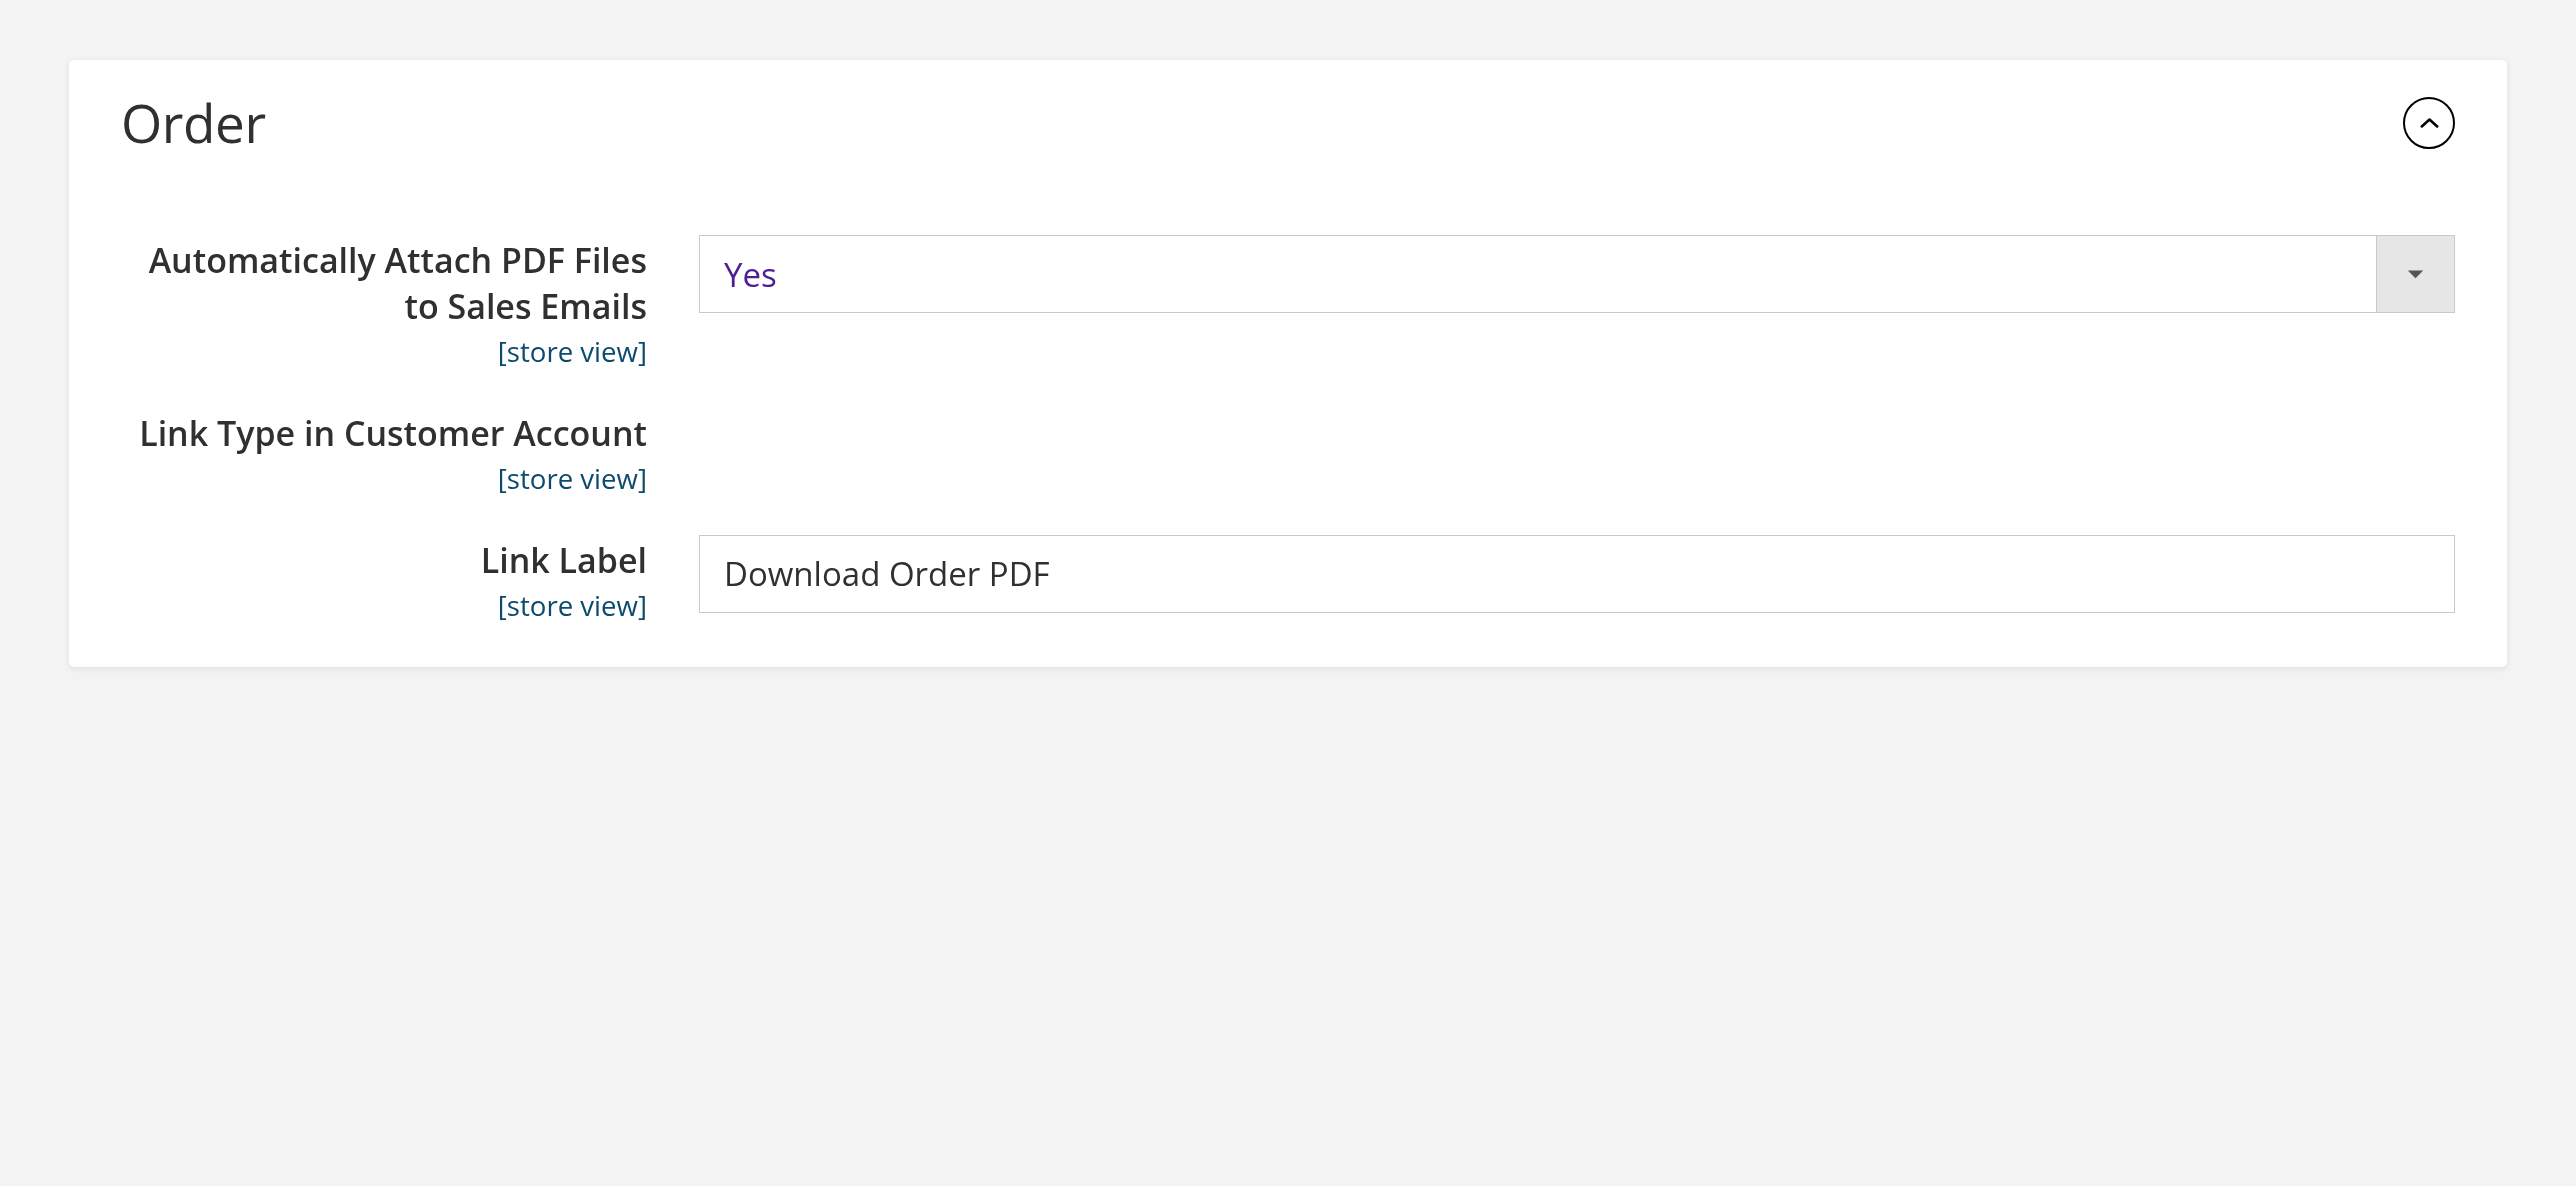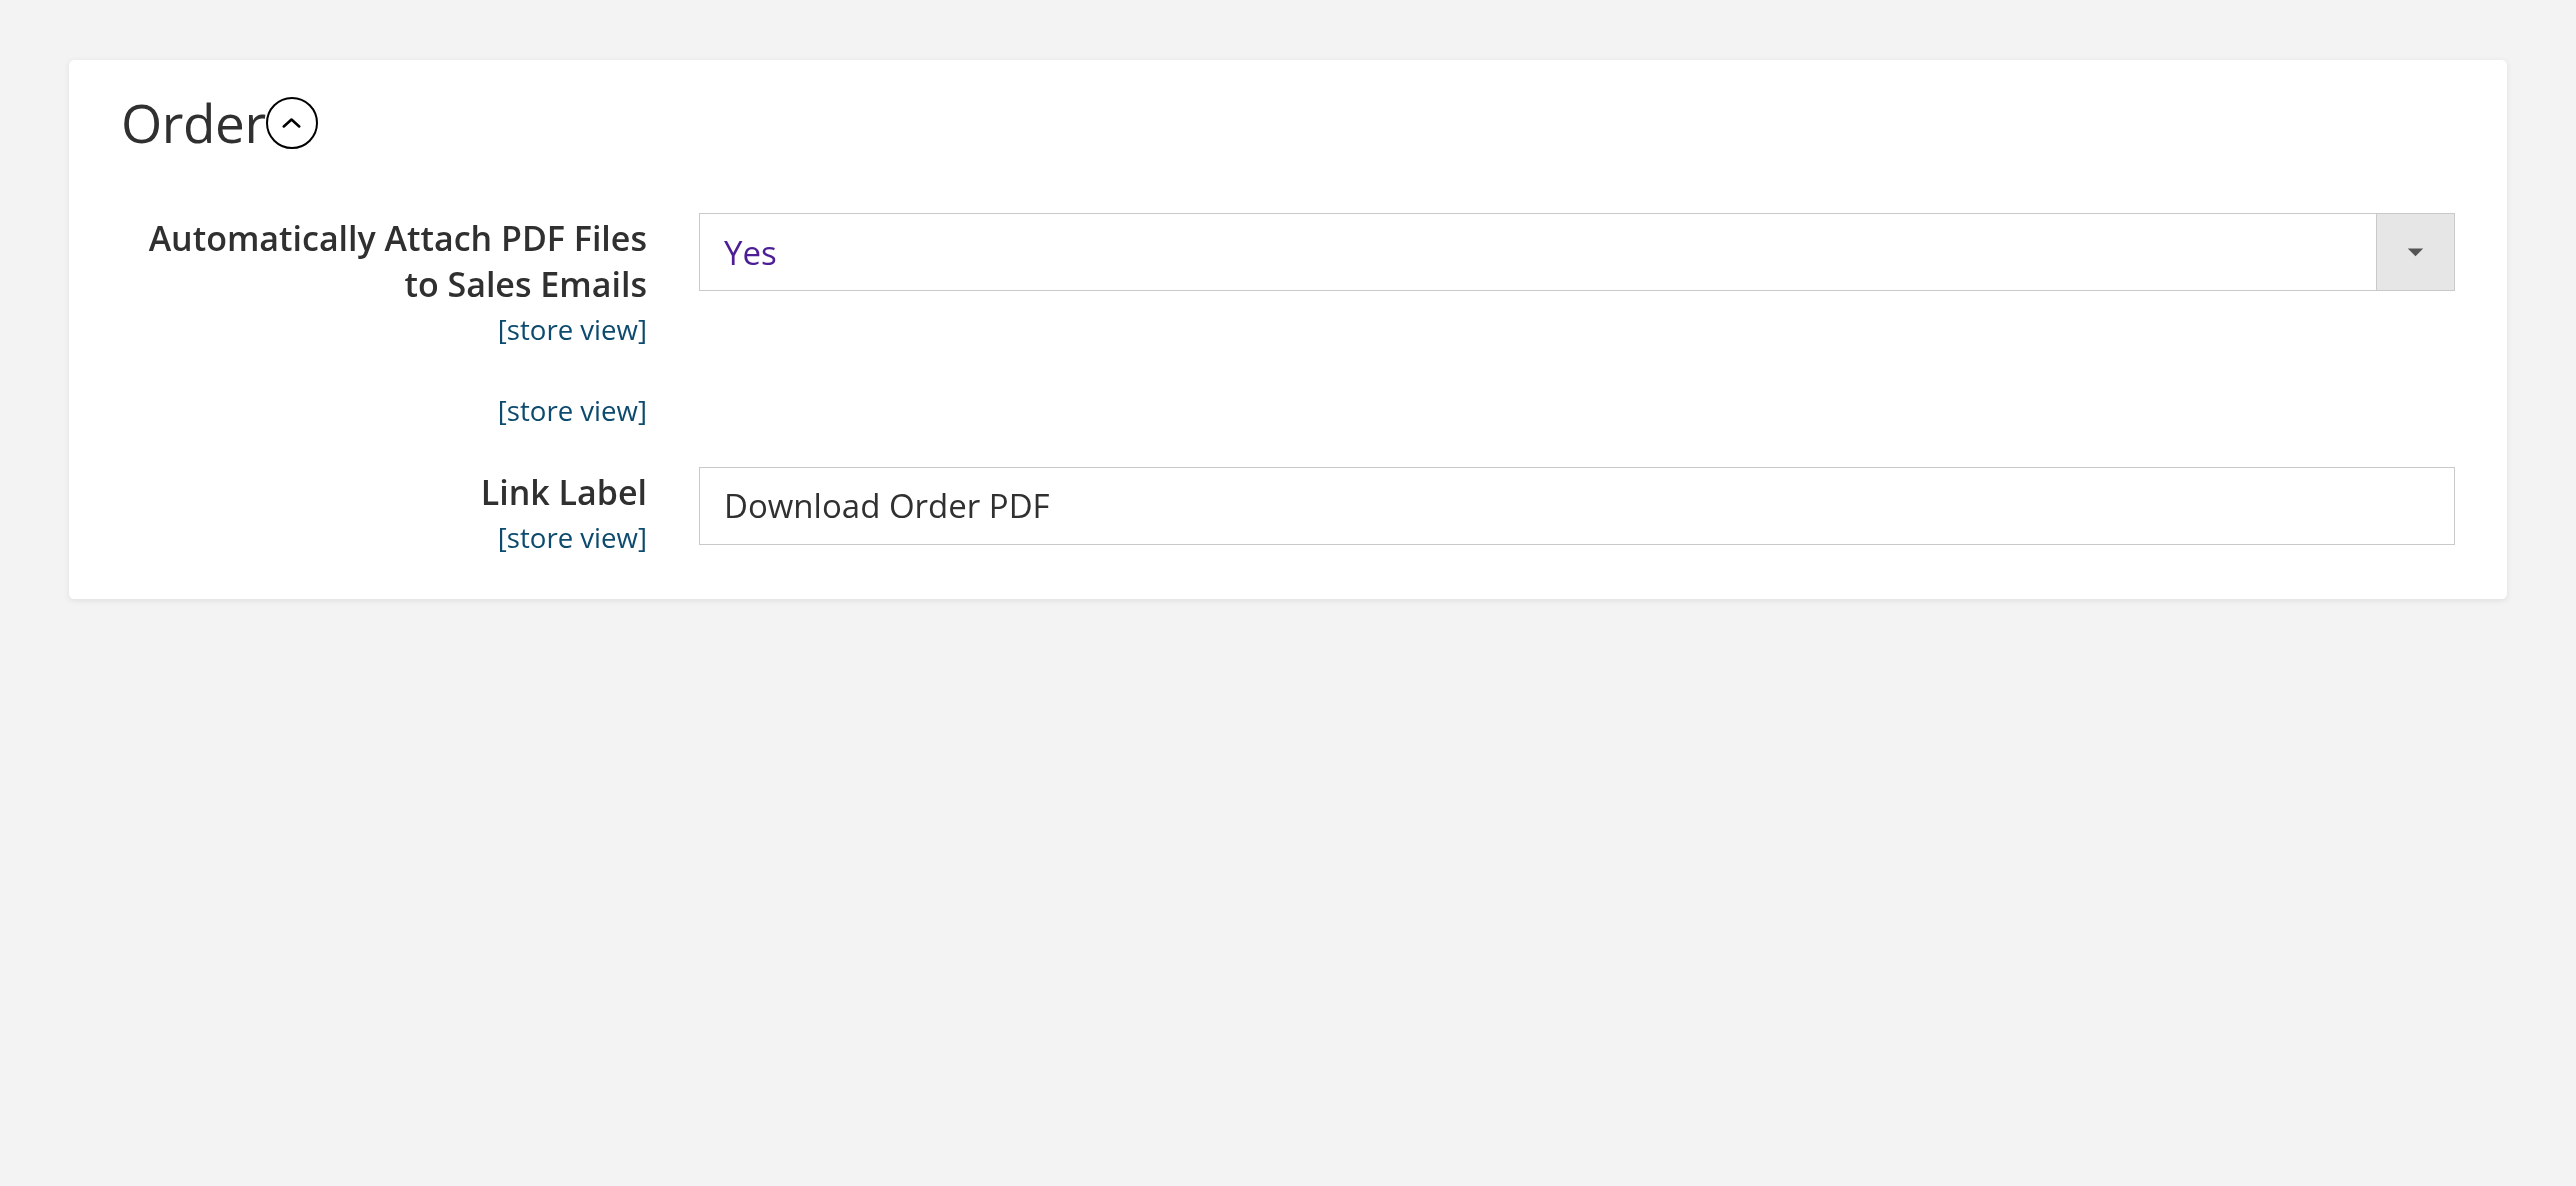--- a/index.html
+++ b/index.html
@@ -13,21 +13,22 @@
   .panel {
     background: #ffffff;
     border-radius: 5.2px;
     box-shadow: 0 1.7px 6.9px rgba(0,0,0,0.08);
     padding: 26px 52px 43px 52px;
     position: relative;
   }
   .panel-header {
     display: flex;
     align-items: center;
-    margin-bottom: 54px;
+    justify-content: space-between;
+    margin-bottom: 76px;
   }
   .panel-title {
     font-size: 53px;
     font-weight: 400;
     color: #303030;
     letter-spacing: -0.4px;
   }
   .collapse-toggle {
     width: 52px;
     height: 52px;
@@ -149,20 +150,21 @@
             <svg viewBox="0 0 22 14" fill="#555">
               <polygon points="2,3 20,3 11,12"></polygon>
             </svg>
           </div>
         </div>
       </div>
     </div>
 
     <div class="form-row">
       <div class="label-col">
+        <div class="label-text">Link Type in Customer Account</div>
         <div class="scope-text">[store view]</div>
       </div>
     </div>
 
     <div class="form-row">
       <div class="label-col">
         <div class="label-text">Link Label</div>
         <div class="scope-text">[store view]</div>
       </div>
       <div class="control-col">

